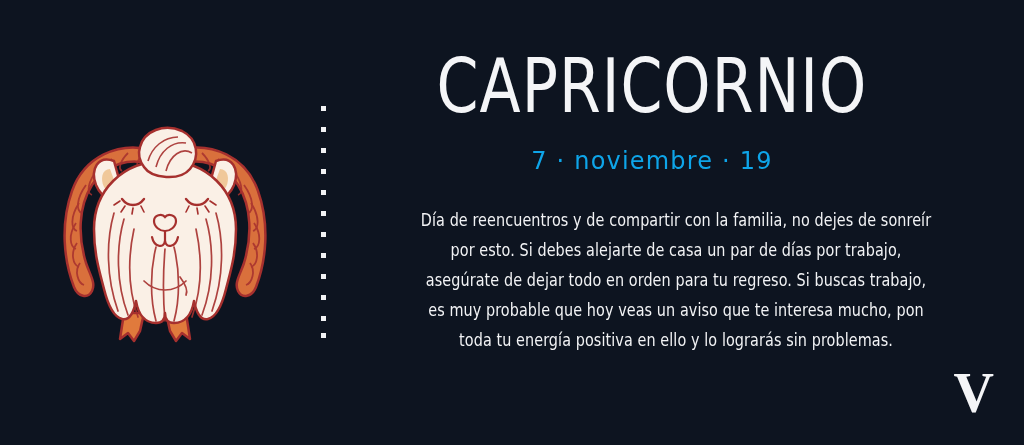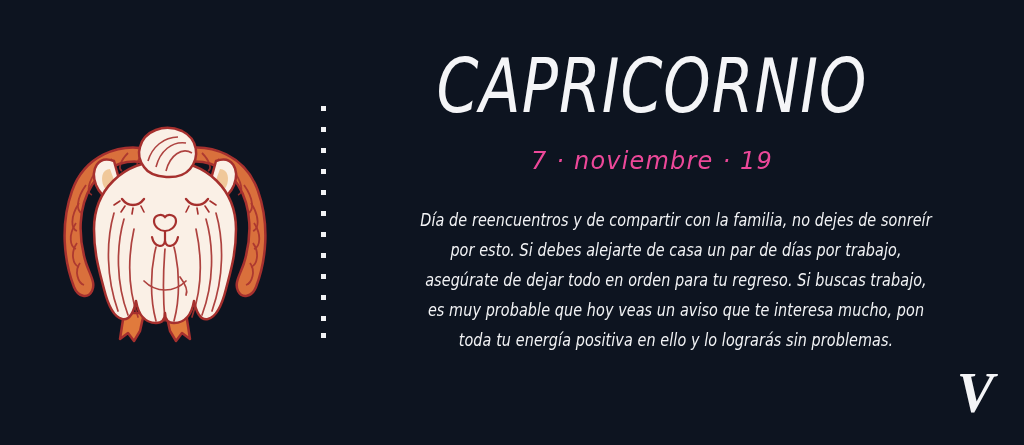--- a/index.html
+++ b/index.html
@@ -14,21 +14,20 @@
     background: #0d1420;
     font-family: "Liberation Sans", sans-serif;
   }
 
   #card {
     position: relative;
     width: 1024px;
     height: 445px;
     background: #0d1420;
     overflow: hidden;
-    font-style: italic;
   }
 
   
   #illustration {
     position: absolute;
     left: 40px;
     top: 95px;
     width: 250px;
     height: 255px;
   }
@@ -79,21 +78,21 @@
     transform: scaleY(1.22) scaleX(0.97);
     transform-origin: center top;
   }
 
   #date-line {
     position: absolute;
     left: 0;
     top: 147px;
     width: 600px;
     text-align: center;
-    color: #ec4899;
+    color: #0ea5e9;
     font-family: "DejaVu Sans", sans-serif;
     font-size: 24px;
     font-weight: 400;
     letter-spacing: 1.2px;
     white-space: nowrap;
   }
 
   #body-text {
     position: absolute;
     left: 4px;

